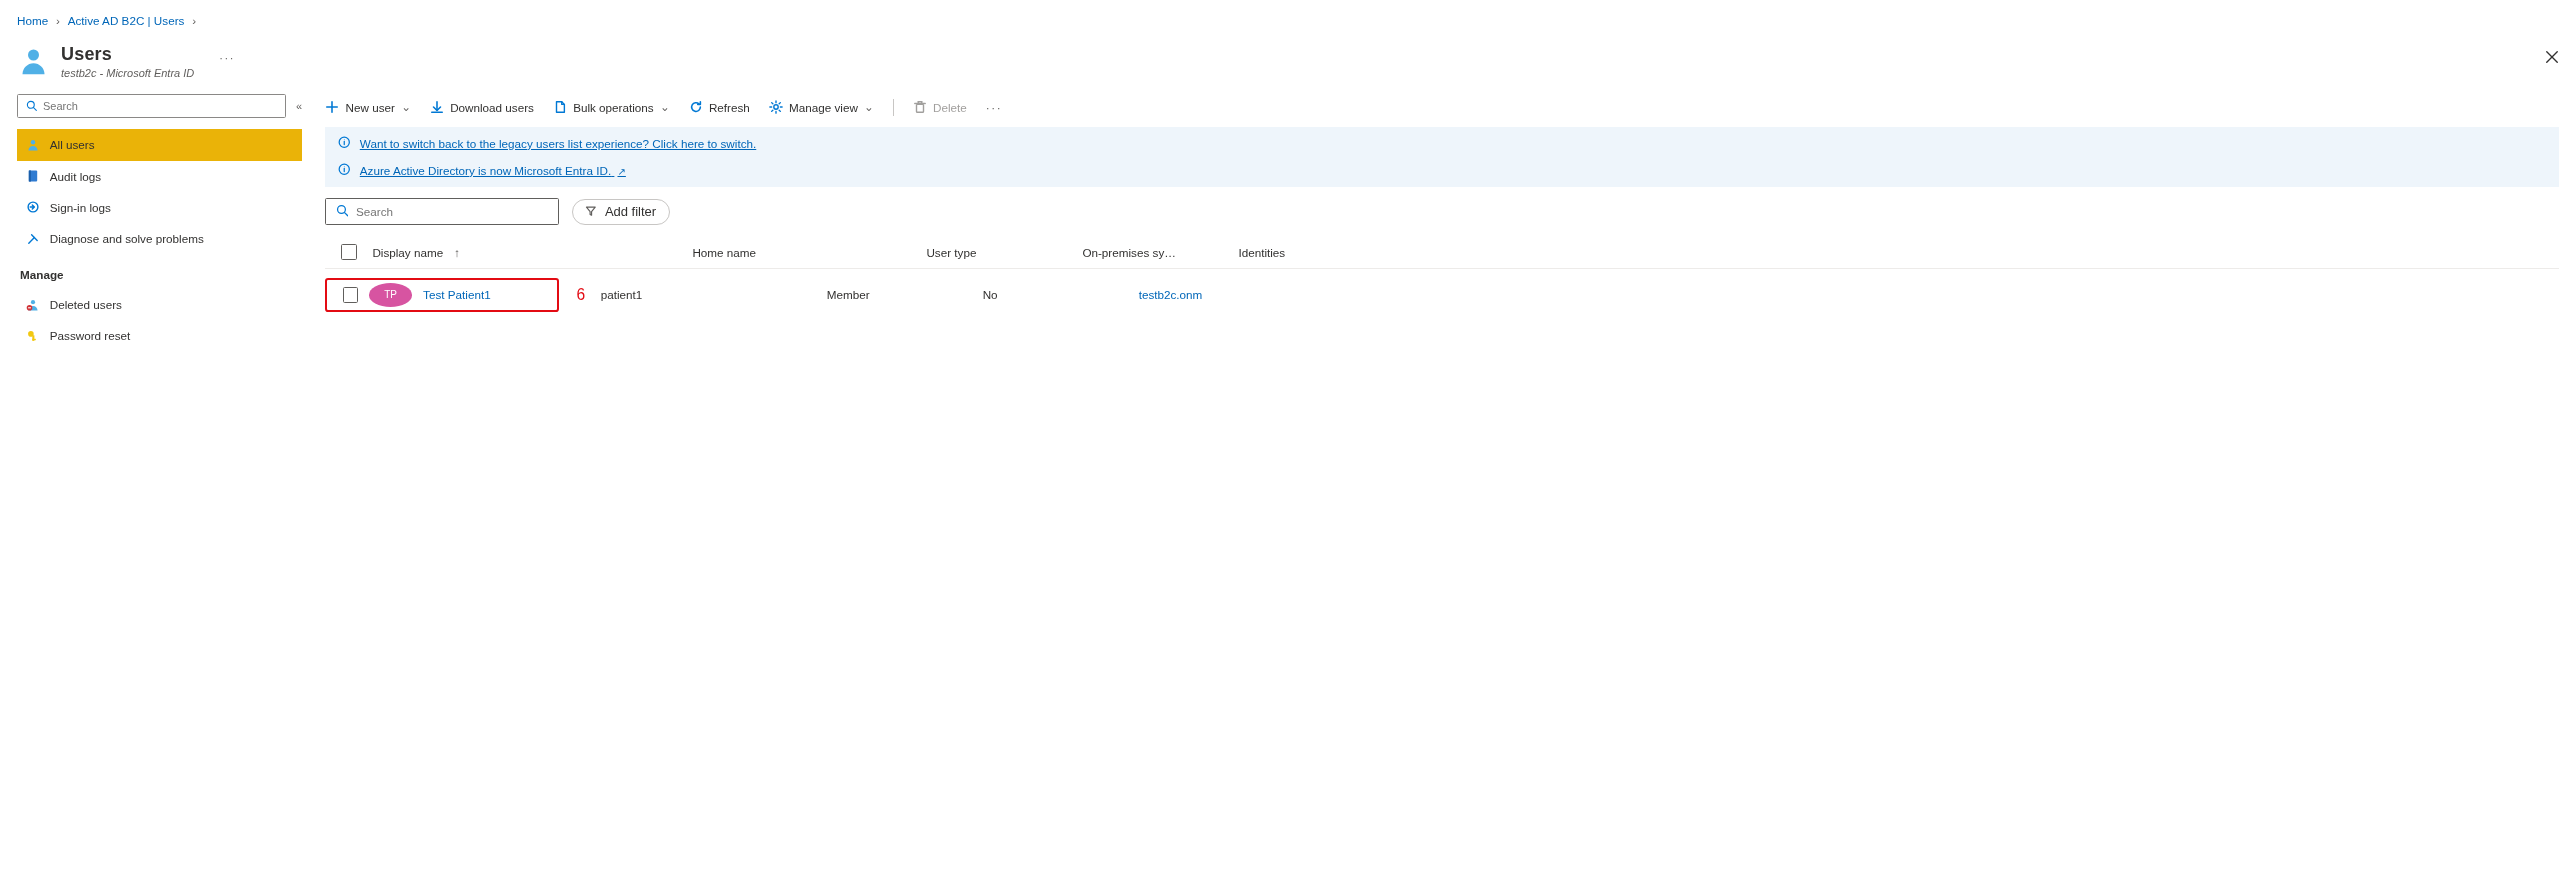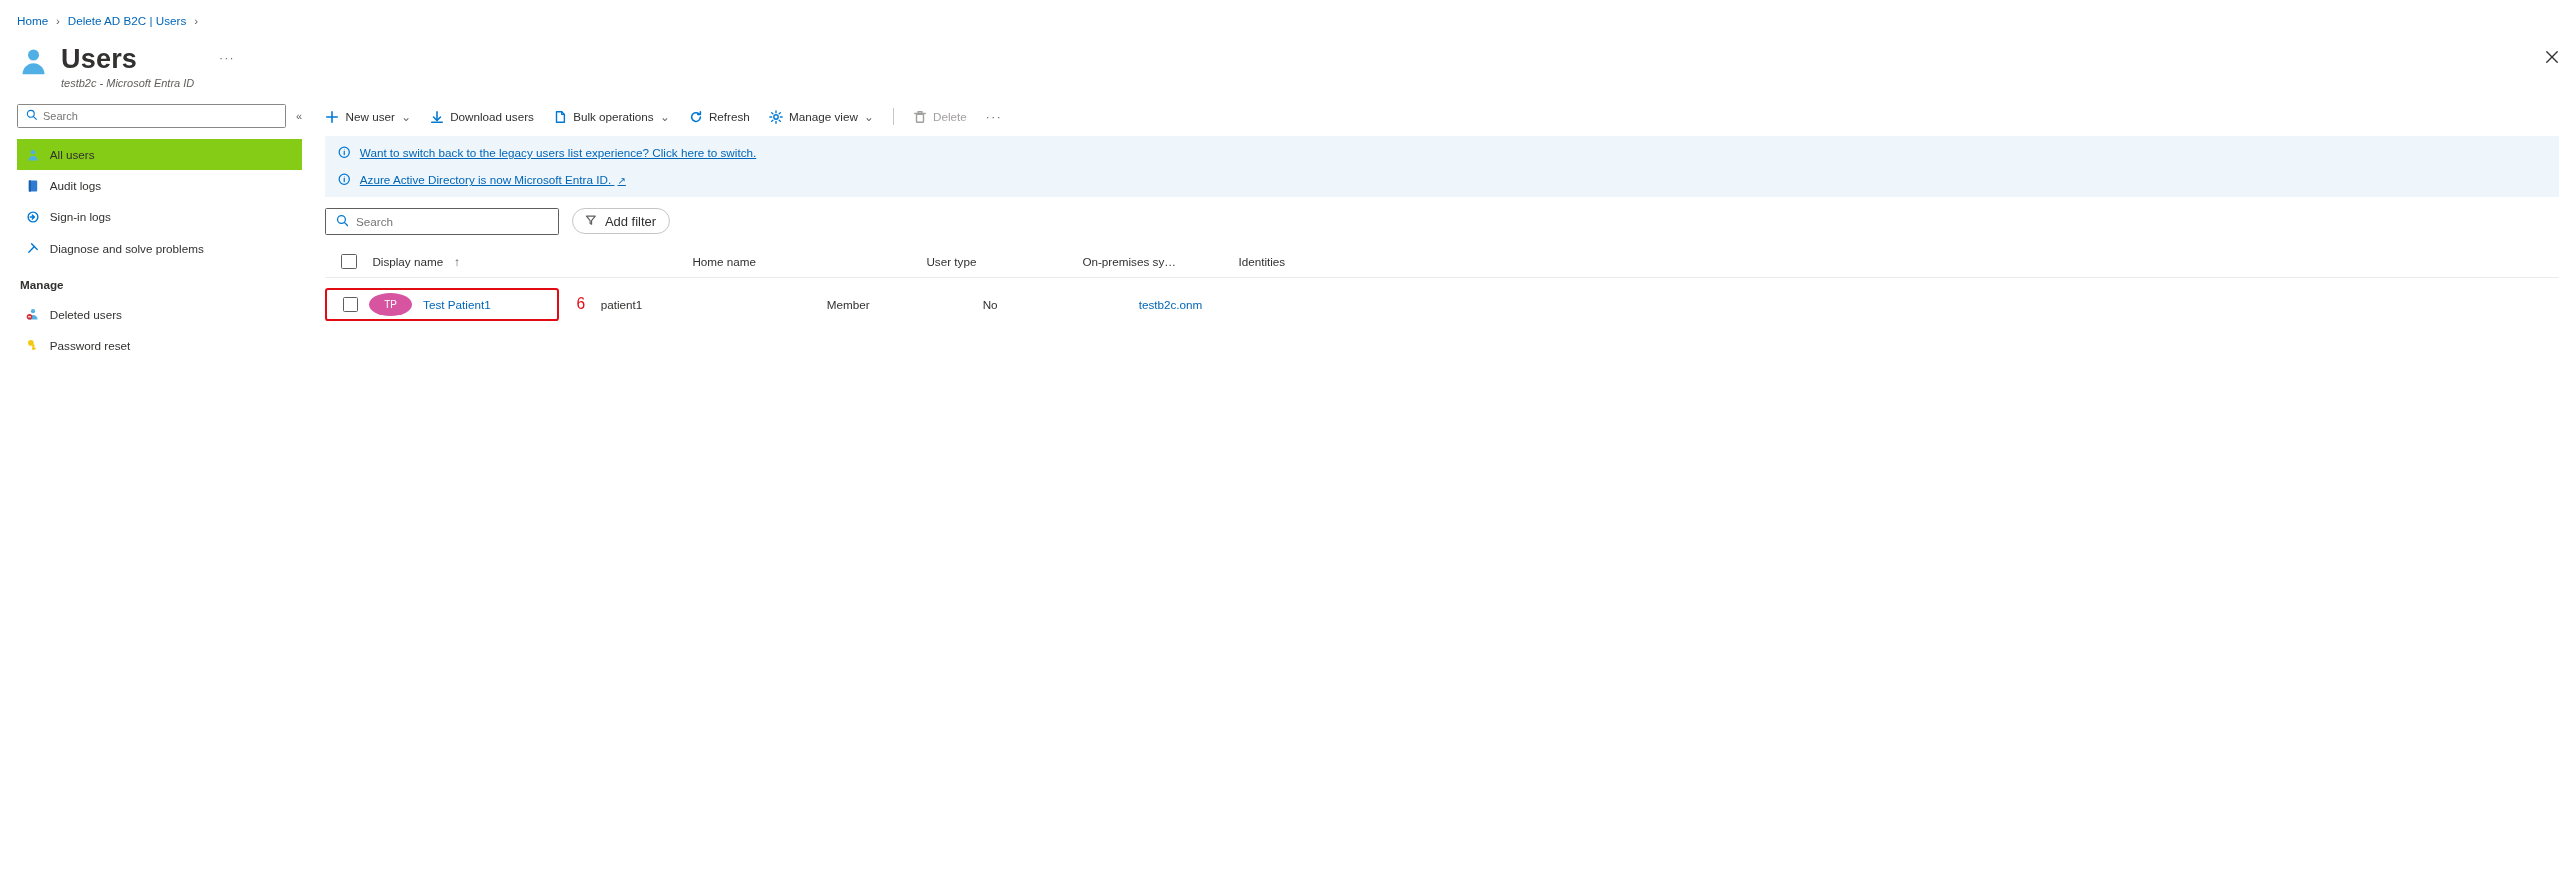--- a/index.html
+++ b/index.html
@@ -14,21 +14,21 @@
 
   
   .breadcrumb { display: flex; align-items: center; gap: 7.8px; font-size: 11.7px; margin-bottom: 17px; }
   .breadcrumb a { color: #0066b8; text-decoration: none; cursor: pointer; }
   .breadcrumb .chev { color: #605e5c; }
 
   
   .title-row { display: flex; align-items: flex-start; }
   .title-left { display: flex; align-items: flex-start; gap: 11px; }
   .title-icon svg { width: 33px; height: 33px; }
-  .title-texts h1 { font-size: 27px; font-weight: 600; letter-spacing: 0.2px; }
+  .title-texts h1 { font-size: 18px; font-weight: 600; letter-spacing: 0.2px; }
   .title-subtitle { font-size: 11px; color: #605e5c; margin-top: 1.6px; font-style: italic; }
   .title-more { margin-left: 14px; margin-top: 7.8px; color: #605e5c; cursor: pointer; letter-spacing: 1.6px; }
   .title-close { margin-left: auto; margin-top: 6.2px; cursor: pointer; color: #323130; }
   .title-close svg { width: 14px; height: 14px; }
 
   
   .body { display: flex; margin-top: 15px; }
   .sidebar { width: 285px; flex-shrink: 0; }
   .main { flex: 1; padding-left: 23.4px; min-width: 0; }
 
@@ -39,21 +39,21 @@
     border: 0.8px solid #8a8886; border-radius: 1.6px; padding: 4.7px 7.8px;
   }
   .side-search input { border: none; outline: none; flex: 1; font-size: 11px; background: transparent; }
   .collapse-chev { color: #605e5c; cursor: pointer; }
 
   
   .nav-item {
     display: flex; align-items: center; gap: 9.4px;
     padding: 8.6px 9.4px; cursor: pointer; font-size: 11.7px;
   }
-  .nav-item.active { background: #84cc16; }
+  .nav-item.active { background: #eab308; }
   .nav-item .ico { width: 14px; height: 14px; display: inline-flex; align-items: center; justify-content: center; }
   .nav-section { font-size: 11.7px; font-weight: 600; padding: 14px 3.1px 7.8px 3.1px; color: #323130; }
 
   
   .toolbar { display: flex; align-items: center; gap: 19px; padding: 4.7px 0 11px 0; flex-wrap: wrap; }
   .tbtn {
     display: inline-flex; align-items: center; gap: 6.2px;
     cursor: pointer; font-size: 11.7px; color: #323130;
   }
   .tbtn .tico { width: 14px; height: 14px; display: inline-flex; align-items: center; justify-content: center; color: #0078d4; }
@@ -117,21 +117,21 @@
   svg.stroke { fill: none; stroke: currentColor; stroke-width: 1.6; stroke-linecap: round; stroke-linejoin: round; }
 </style>
 </head>
 <body>
 
 <div class="shell">
 
   <nav class="breadcrumb">
     <a>Home</a>
     <span class="chev">›</span>
-    <a>Delete AD B2C | Users</a>
+    <a>Active AD B2C | Users</a>
     <span class="chev">›</span>
   </nav>
 
   <div class="title-row">
     <div class="title-left">
       <span class="title-icon">
         <svg viewBox="0 0 24 24">
             <circle cx="12" cy="8" r="4" fill="#50b0e6"></circle>
             <path d="M4 22c0-4.4 3.6-8 8-8s8 3.6 8 8" fill="#50b0e6"></path>
           </svg>

